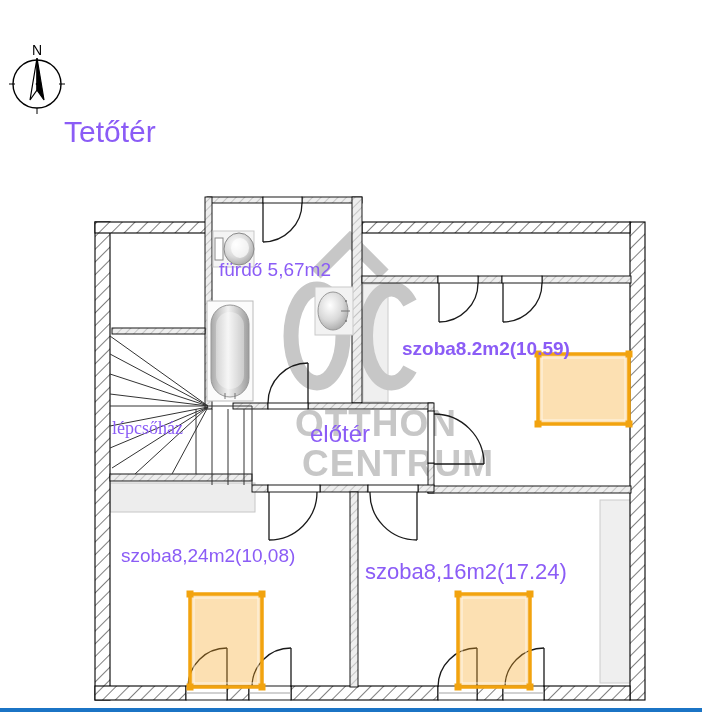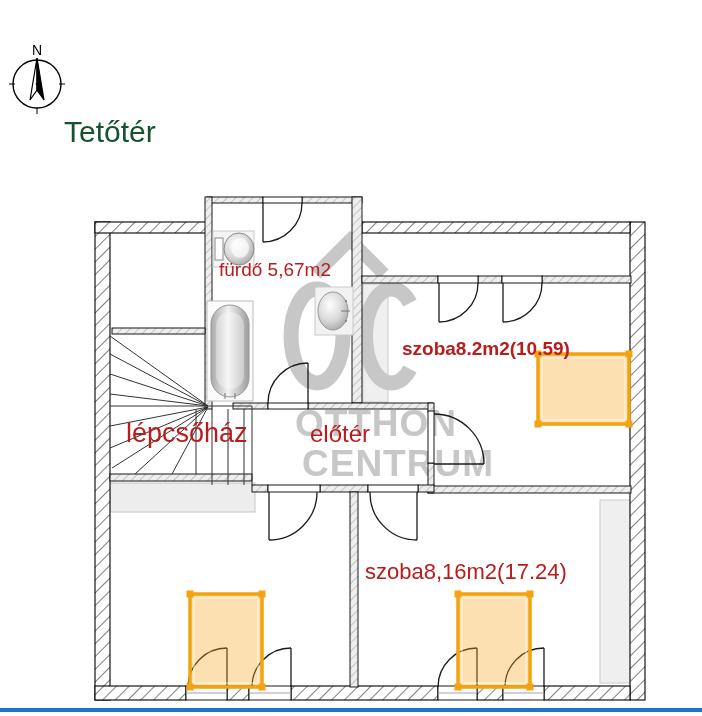--- a/index.html
+++ b/index.html
@@ -1,22 +1,22 @@
 <!DOCTYPE html>
 <html><head>
 <meta charset="utf-8">
 <style>
   html,body{margin:0;padding:0;background:#fff;}
   #page{position:relative;width:702px;height:716px;background:#ffffff;overflow:hidden;
         font-family:"Liberation Sans",sans-serif;}
-  .lbl{position:absolute;color:#b91c1c;white-space:nowrap;line-height:1.05;}
-  #title{left:64px;top:116px;font-size:30px;color:#14532d;}
+  .lbl{position:absolute;color:#8b5cf6;white-space:nowrap;line-height:1.05;}
+  #title{left:64px;top:116px;font-size:30px;color:#8b5cf6;}
   #lbl-bath{left:219px;top:260px;font-size:19px;}
   #lbl-ne{left:402px;top:339px;font-size:19px;font-weight:bold;}
-  #lbl-stair{left:126px;top:419px;font-size:27px;}
+  #lbl-stair{left:112px;top:419px;font-size:18px;font-family:Liberation Serif, serif;}
   #lbl-hall{left:310px;top:421px;font-size:24px;}
   #lbl-sw{left:121px;top:546px;font-size:19px;}
   #lbl-se{left:365px;top:560px;font-size:22px;}
   #compass{position:absolute;left:7px;top:40px;}
   svg text.wm{font-family:"Liberation Sans",sans-serif;font-weight:bold;fill:#c7c7c7;}
 </style>
 </head>
 <body>
 
 <div id="page">
@@ -213,15 +213,16 @@
       </g>
     </g>
 
     <rect x="0" y="708" width="702" height="4" fill="#1B74C5"></rect>
   </svg>
 
   <div id="lbl-bath" class="lbl">fürdő 5,67m2</div>
   <div id="lbl-ne" class="lbl">szoba8.2m2(10.59)</div>
   <div id="lbl-stair" class="lbl">lépcsőház</div>
   <div id="lbl-hall" class="lbl">előtér</div>
+  <div id="lbl-sw" class="lbl">szoba8,24m2(10,08)</div>
   <div id="lbl-se" class="lbl">szoba8,16m2(17.24)</div>
 
 </div>
 
 </body></html>

